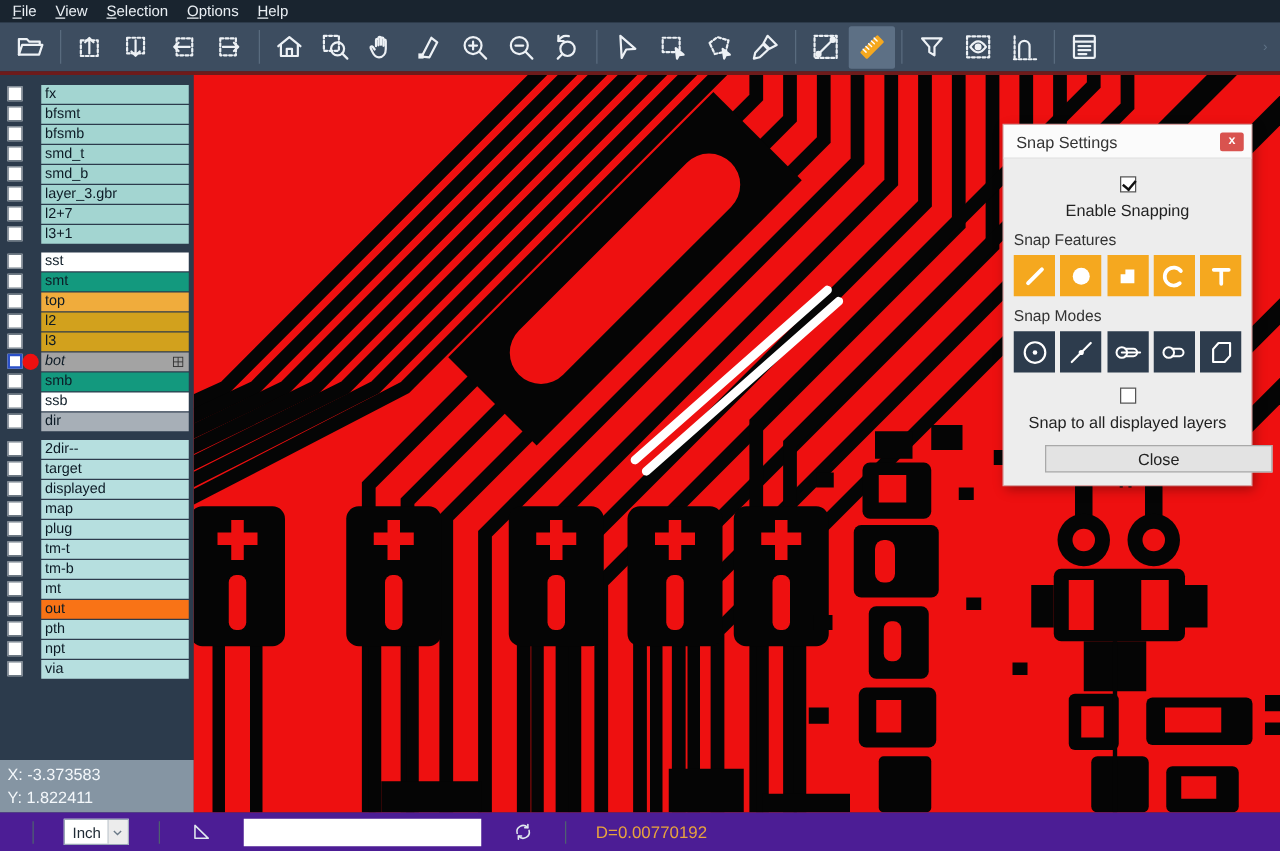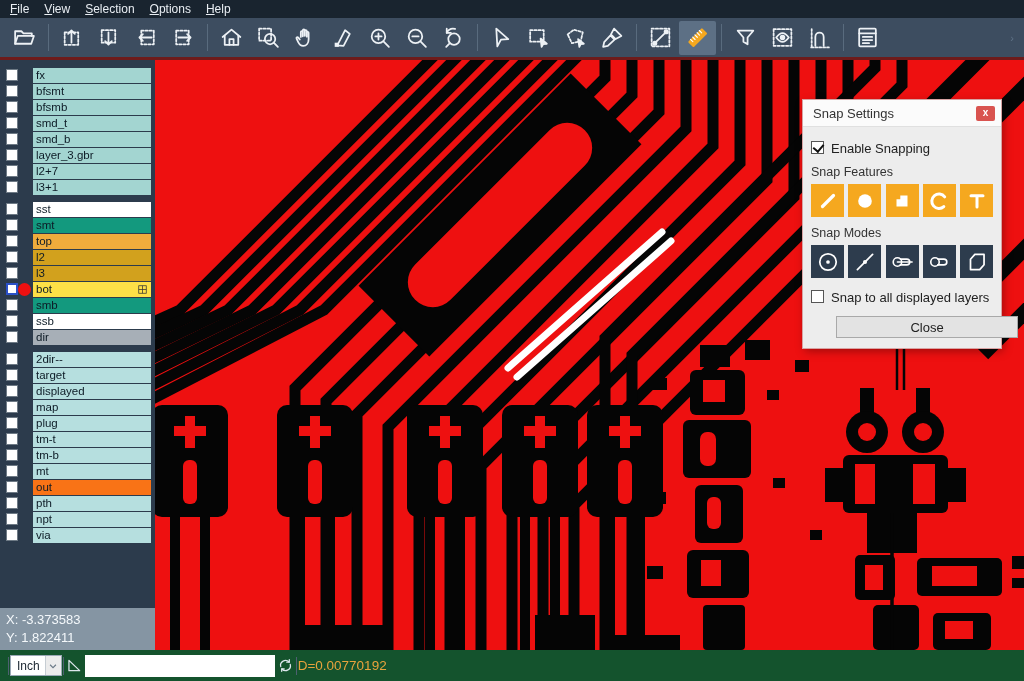--- a/index.html
+++ b/index.html
@@ -37,39 +37,39 @@
     padding-left:3px; color:#0d1b26; overflow:hidden; white-space:nowrap; }
   .lr-grid { position:absolute; right:8px; top:3px; line-height:0; }
   .group-gap { height:6px; }
   #coords { position:absolute; left:0; bottom:0; width:155px; height:42px; background:#8595a3; color:#f4f8fb;
     font-size:13px; padding:3px 0 0 6px; line-height:18px; }
 
   
   #canvas { position:absolute; top:60px; left:155px; right:0; bottom:31px; background:#ee1010; overflow:hidden; }
 
   
-  #statusbar { position:absolute; left:0; right:0; bottom:0; height:31px; background:#14532d;
-    display:flex; align-items:center; padding:0 8px; gap:1px; color:#dfe7ee; }
+  #statusbar { position:absolute; left:0; right:0; bottom:0; height:31px; background:#4c1d95;
+    display:flex; align-items:center; padding:0 26px; gap:24px; color:#dfe7ee; }
   .s-sep { width:1px; height:18px; background:#4e6071; }
   #unit-select { height:21px; background:#fff; border:1px solid #9aa8b5; display:flex; align-items:center;
     font-size:12px; color:#202b35; padding-left:6px; }
   #unit-select .chev { width:16px; align-self:stretch; background:#ececec; border-left:1px solid #c6cdd3;
     display:flex; align-items:center; justify-content:center; color:#6b7a88; margin-left:5px; }
   #coord-input { width:190px; height:22px; border:none; background:#fff; padding:0 4px; font-size:12px; }
   #distance-readout { font-size:13.5px; color:#e8a33d; }
 
   
   #snap-dialog { position:absolute; left:803px; top:100px; width:198px; background:#ededed; z-index:10;
     box-shadow:0 0 0 1px #d8a3a3, 2px 3px 9px rgba(0,0,0,.35); }
   #dlg-titlebar { height:27px; background:#fbfbfb; display:flex; align-items:center; padding:0 6px 0 10px;
     font-size:13px; color:#333; border-bottom:1px solid #e0e0e0; }
   #dlg-close-x { margin-left:auto; width:19px; height:15px; background:#d9534f; color:#fff; font-size:10px;
     font-weight:bold; display:flex; align-items:center; justify-content:center; border-radius:2px; line-height:1; }
   #dlg-body { padding:8px 8px 10px; }
-  .dlg-check { display:flex; align-items:flex-start; gap:7px; font-size:13px; color:#222; margin:6px 0 4px; }
+  .dlg-check { display:flex; align-items:center; gap:7px; font-size:13px; color:#222; margin:6px 0 4px;flex-direction:column; }
   .cbx { position:relative; width:13px; height:13px; background:#fff; border:1px solid #555; flex:0 0 13px; }
   .cbx.checked::after { content:""; position:absolute; left:3px; top:0px; width:5px; height:8px;
     border-right:2px solid #111; border-bottom:2px solid #111; transform:rotate(40deg); }
   .dlg-sec { font-size:12.5px; color:#333; margin:9px 0 5px; }
   .btnrow { display:flex; justify-content:space-between; }
   .fbtn { width:33px; height:33px; display:flex; align-items:center; justify-content:center; }
   .fbtn.orange { background:#f5a81f; }
   .fbtn.dark { background:#2d3c4d; }
   #dlg-close-btn { margin-top:11px; height:22px; width:100%; background:#e3e3e3; border:1px solid #a9a9a9;
     display:flex; align-items:center; justify-content:center; font-size:13px; color:#222;margin-left:25px; }
@@ -287,21 +287,21 @@
         <span class="lr-cb"></span>
         <span class="lr-label" style="background: rgb(210, 161, 29);">l2</span>
       </div>
       <div class="layer-row">
         <span class="lr-cb"></span>
         <span class="lr-label" style="background: rgb(210, 161, 29);">l3</span>
       </div>
       <div class="layer-row active">
         <span class="lr-cb"></span>
         <span class="lr-dot" style="background: rgb(238, 16, 16);"></span>
-        <span class="lr-label" style="background: #fde047;">bot</span>
+        <span class="lr-label" style="background: #a3a3a3; font-style: italic;">bot</span>
         <span class="lr-grid"><svg width="9" height="9" viewBox="0 0 24 24" stroke="#333" stroke-width="2" fill="none">
             <rect x="2" y="2" width="20" height="20" fill="none"></rect>
             <path d="M12 2v20M2 12h20"></path>
           </svg></span>
       </div>
       <div class="layer-row">
         <span class="lr-cb"></span>
         <span class="lr-label" style="background: rgb(19, 153, 126);">smb</span>
       </div>
       <div class="layer-row">

